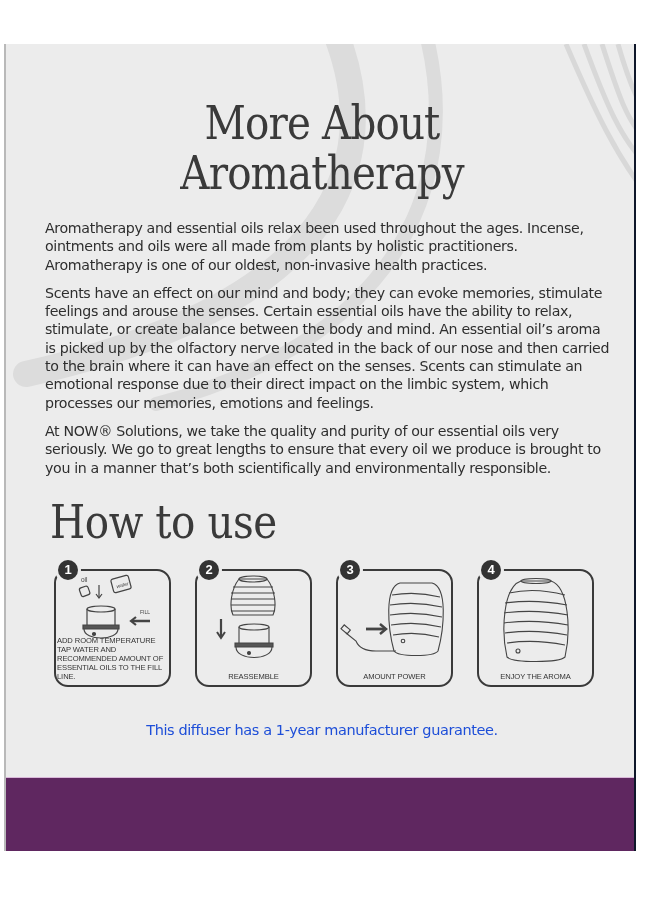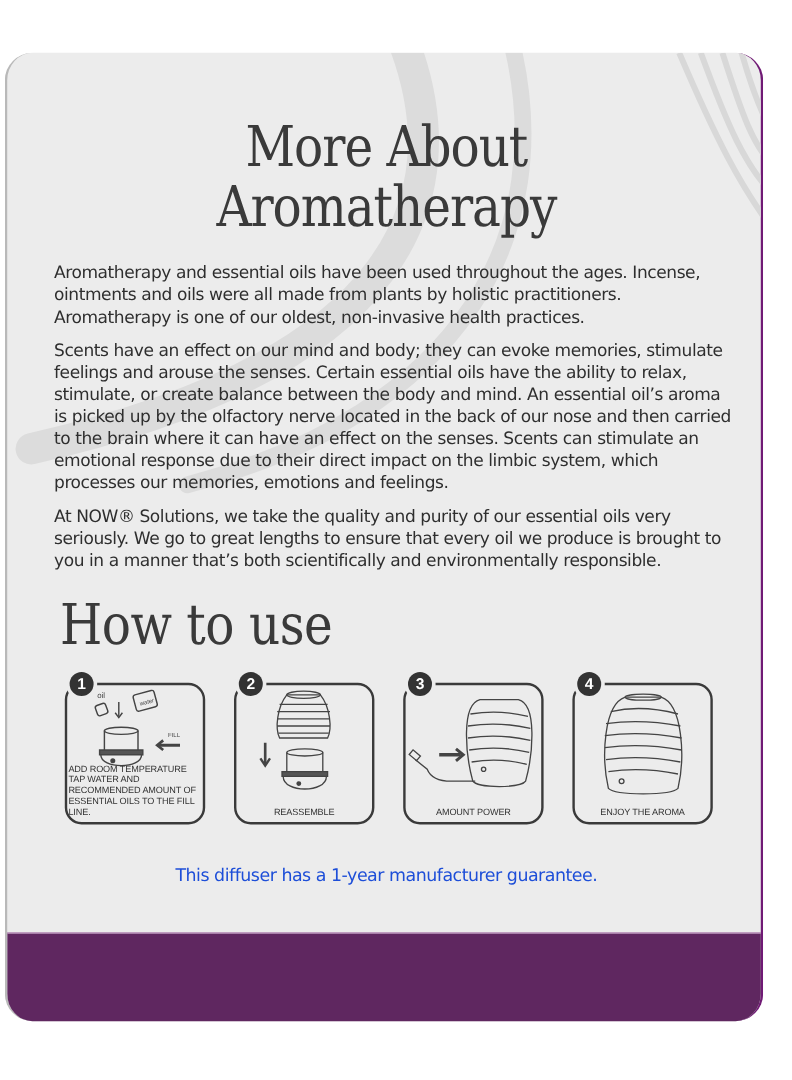--- a/index.html
+++ b/index.html
@@ -2,22 +2,22 @@
 <html><head>
 <meta charset="utf-8">
 <style>
   html, body { margin:0; padding:0; }
   body {
     width:660px; height:900px; background:#ffffff; position:relative; overflow:hidden;
     font-family: "DejaVu Sans", sans-serif; color:#2b2b2b;
   }
   .panel {
     position:absolute; left:4px; top:44px; width:632px; height:807px;
-    background:#ececec; border-left:2px solid #b9b9b9; border-right:2px solid #701a75;
-    box-sizing:border-box; overflow:hidden;border-radius:23px;
+    background:#ececec; border-left:2px solid #b9b9b9; border-right:2px solid #0f172a;
+    box-sizing:border-box; overflow:hidden;
   }
   .swirls { position:absolute; left:0; top:0; width:632px; height:740px; pointer-events:none; }
   .title {
     position:absolute; left:0; top:54px; width:632px; text-align:center;
     font-family: "DejaVu Serif", serif; font-size:47px; line-height:50px; color:#3a3a3a;
     letter-spacing:-1px; transform:scaleX(0.86); transform-origin:center top;
   }
   .body-text {
     position:absolute; left:39px; top:175px; width:570px;
     font-family: "DejaVu Sans", sans-serif; font-size:14.2px; line-height:18.3px; color:#2e2e2e;
@@ -74,21 +74,21 @@
       <path d="M612 0 C 622 35, 630 55, 640 70"></path>
     </g>
   </svg>
 
   <div class="title">
     <div>More About</div>
     <div>Aromatherapy</div>
   </div>
 
   <div class="body-text">
-    <p>Aromatherapy and essential oils have been used throughout the ages. Incense, ointments and oils were all made from plants by holistic practitioners. Aromatherapy is one of our oldest, non-invasive health practices.</p>
+    <p>Aromatherapy and essential oils relax been used throughout the ages. Incense, ointments and oils were all made from plants by holistic practitioners. Aromatherapy is one of our oldest, non-invasive health practices.</p>
     <p>Scents have an effect on our mind and body; they can evoke memories, stimulate feelings and arouse the senses. Certain essential oils have the ability to relax, stimulate, or create balance between the body and mind. An essential oil’s aroma is picked up by the olfactory nerve located in the back of our nose and then carried to the brain where it can have an effect on the senses. Scents can stimulate an emotional response due to their direct impact on the limbic system, which processes our memories, emotions and feelings.</p>
     <p>At NOW® Solutions, we take the quality and purity of our essential oils very seriously. We go to great lengths to ensure that every oil we produce is brought to you in a manner that’s both scientifically and environmentally responsible.</p>
   </div>
 
   <div class="howto">How to use</div>
 
   <div class="steps">
 
     <div class="step" style="left:48px;">
       <div class="step-box"></div>

